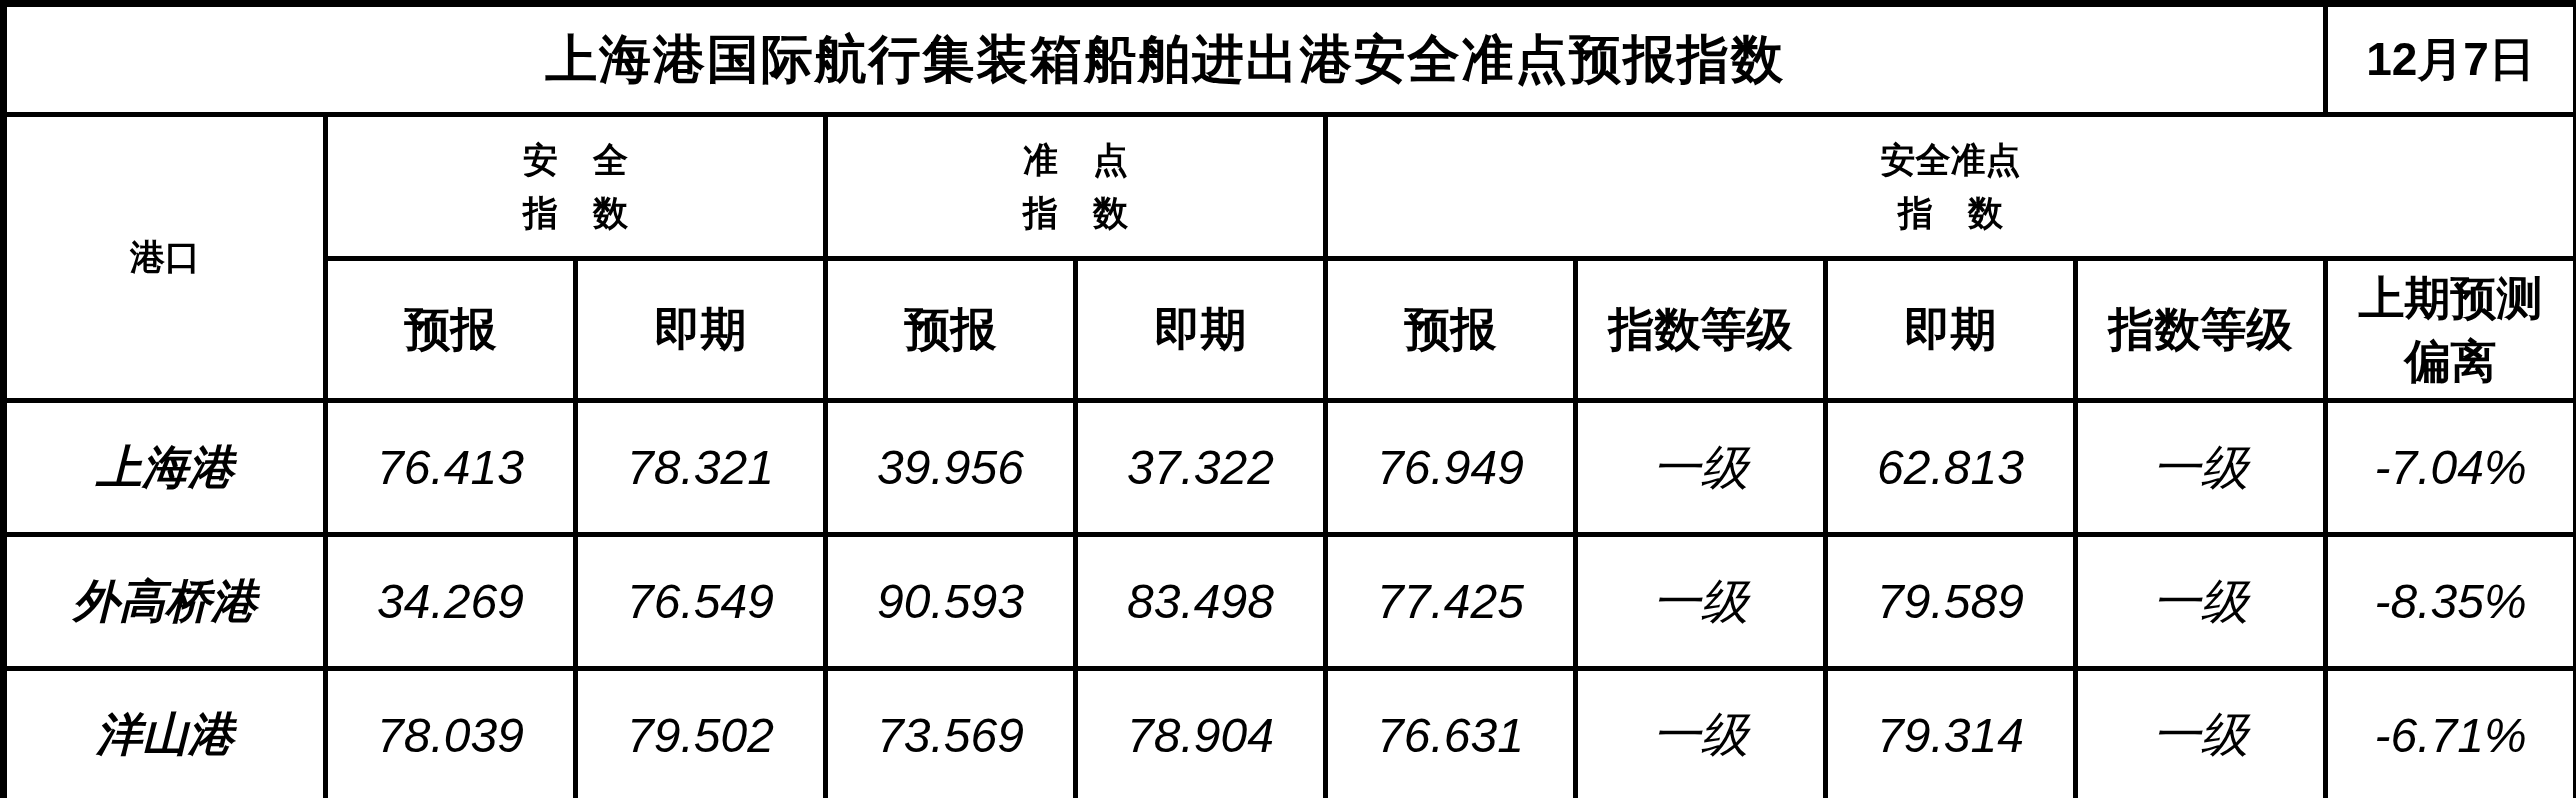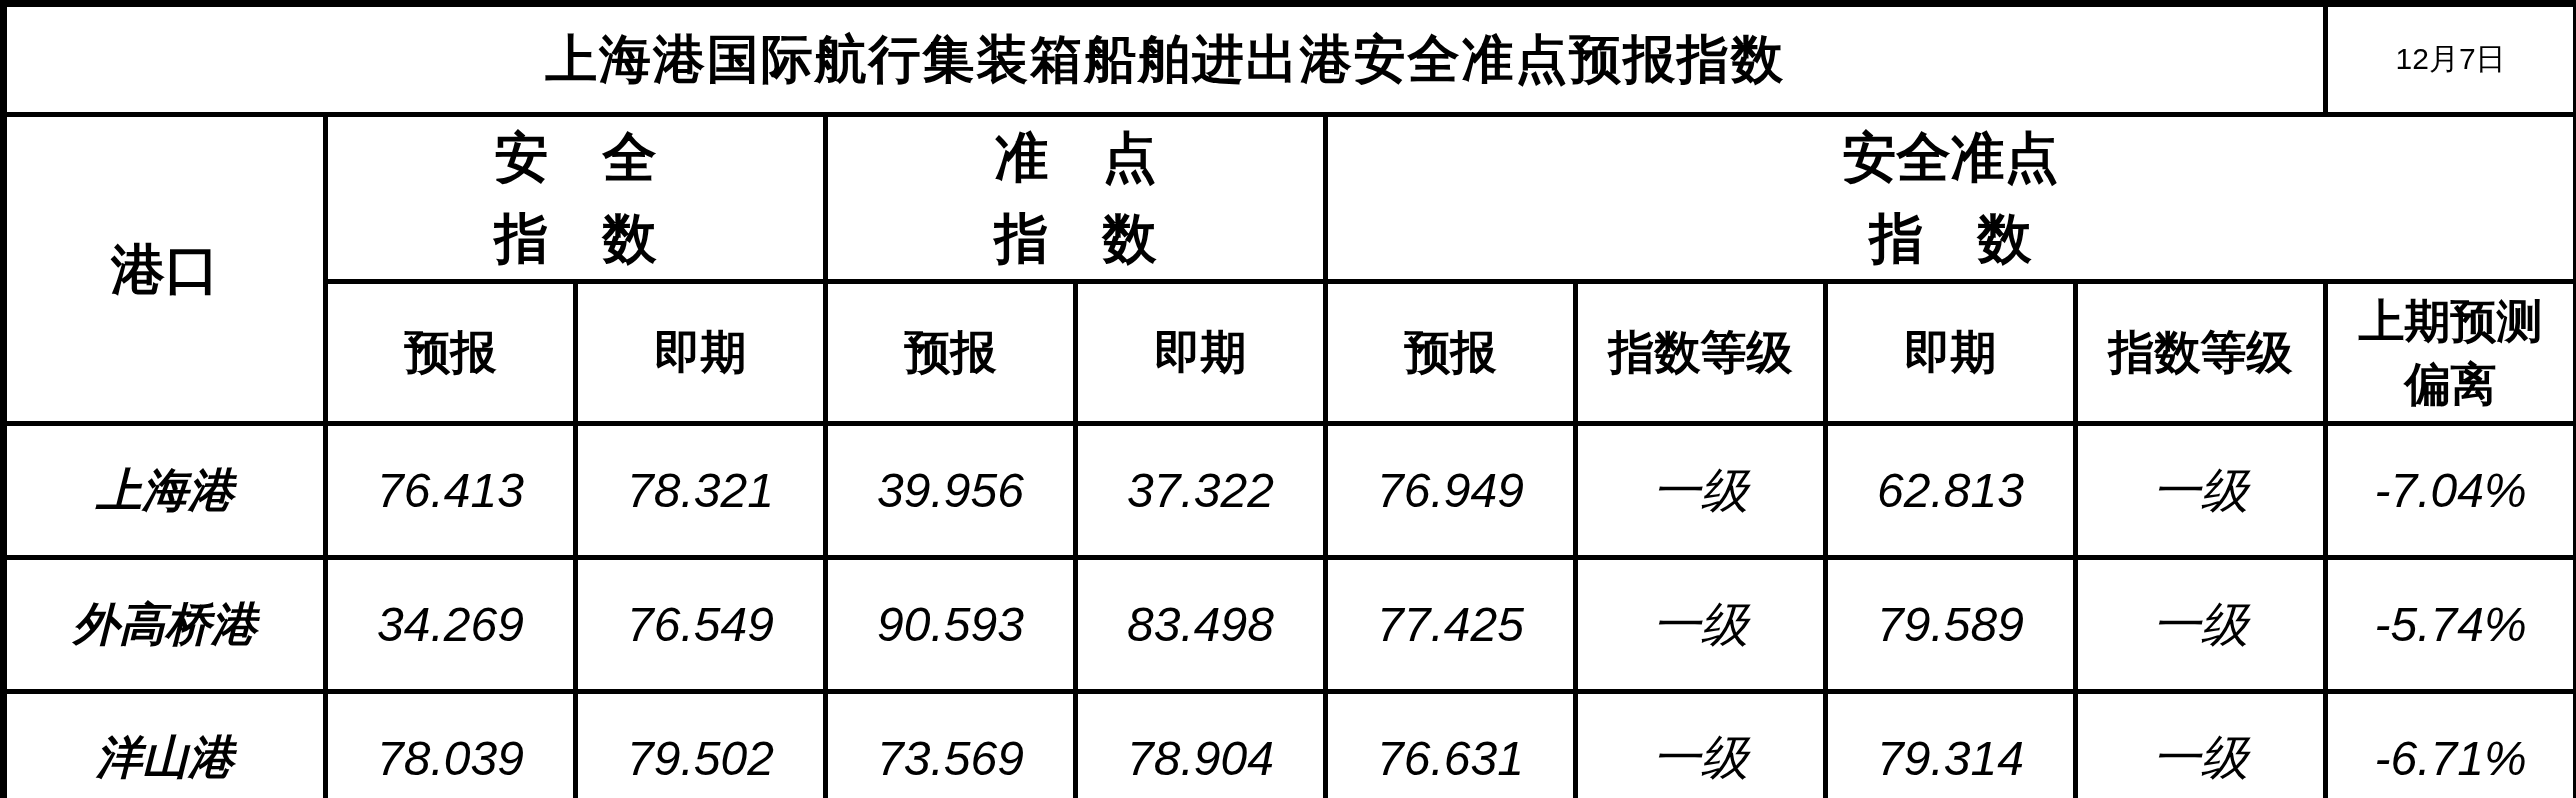--- a/index.html
+++ b/index.html
@@ -34,25 +34,25 @@
   tr.row-groups  { height: 144px; }
   tr.row-subhead { height: 142px; }
   tr.row-data    { height: 134px; font-style: italic; }
 
   .title-cell {
     font-size: 52px;
     font-weight: bold;
     letter-spacing: 1.9px;
   }
   .date-cell {
-    font-size: 30px;
-    font-weight: normal;
+    font-size: 46px;
+    font-weight: bold;
   }
   .hdr-cell {
-    font-size: 54px;
+    font-size: 35px;
     font-weight: bold;
     white-space: pre-line;
     line-height: 1.5;
   }
   .sub-cell {
     font-size: 46px;
     font-weight: bold;
     white-space: pre-line;
     line-height: 1.35;
   }
@@ -128,21 +128,21 @@
       <tr class="row-data">
         <td class="port-cell">外高桥港</td>
         <td class="val-cell">34.269</td>
         <td class="val-cell">76.549</td>
         <td class="val-cell">90.593</td>
         <td class="val-cell">83.498</td>
         <td class="val-cell">77.425</td>
         <td class="val-cell">一级</td>
         <td class="val-cell">79.589</td>
         <td class="val-cell">一级</td>
-        <td class="val-cell">-5.74%</td>
+        <td class="val-cell">-8.35%</td>
       </tr>
 
       <tr class="row-data">
         <td class="port-cell">洋山港</td>
         <td class="val-cell">78.039</td>
         <td class="val-cell">79.502</td>
         <td class="val-cell">73.569</td>
         <td class="val-cell">78.904</td>
         <td class="val-cell">76.631</td>
         <td class="val-cell">一级</td>

